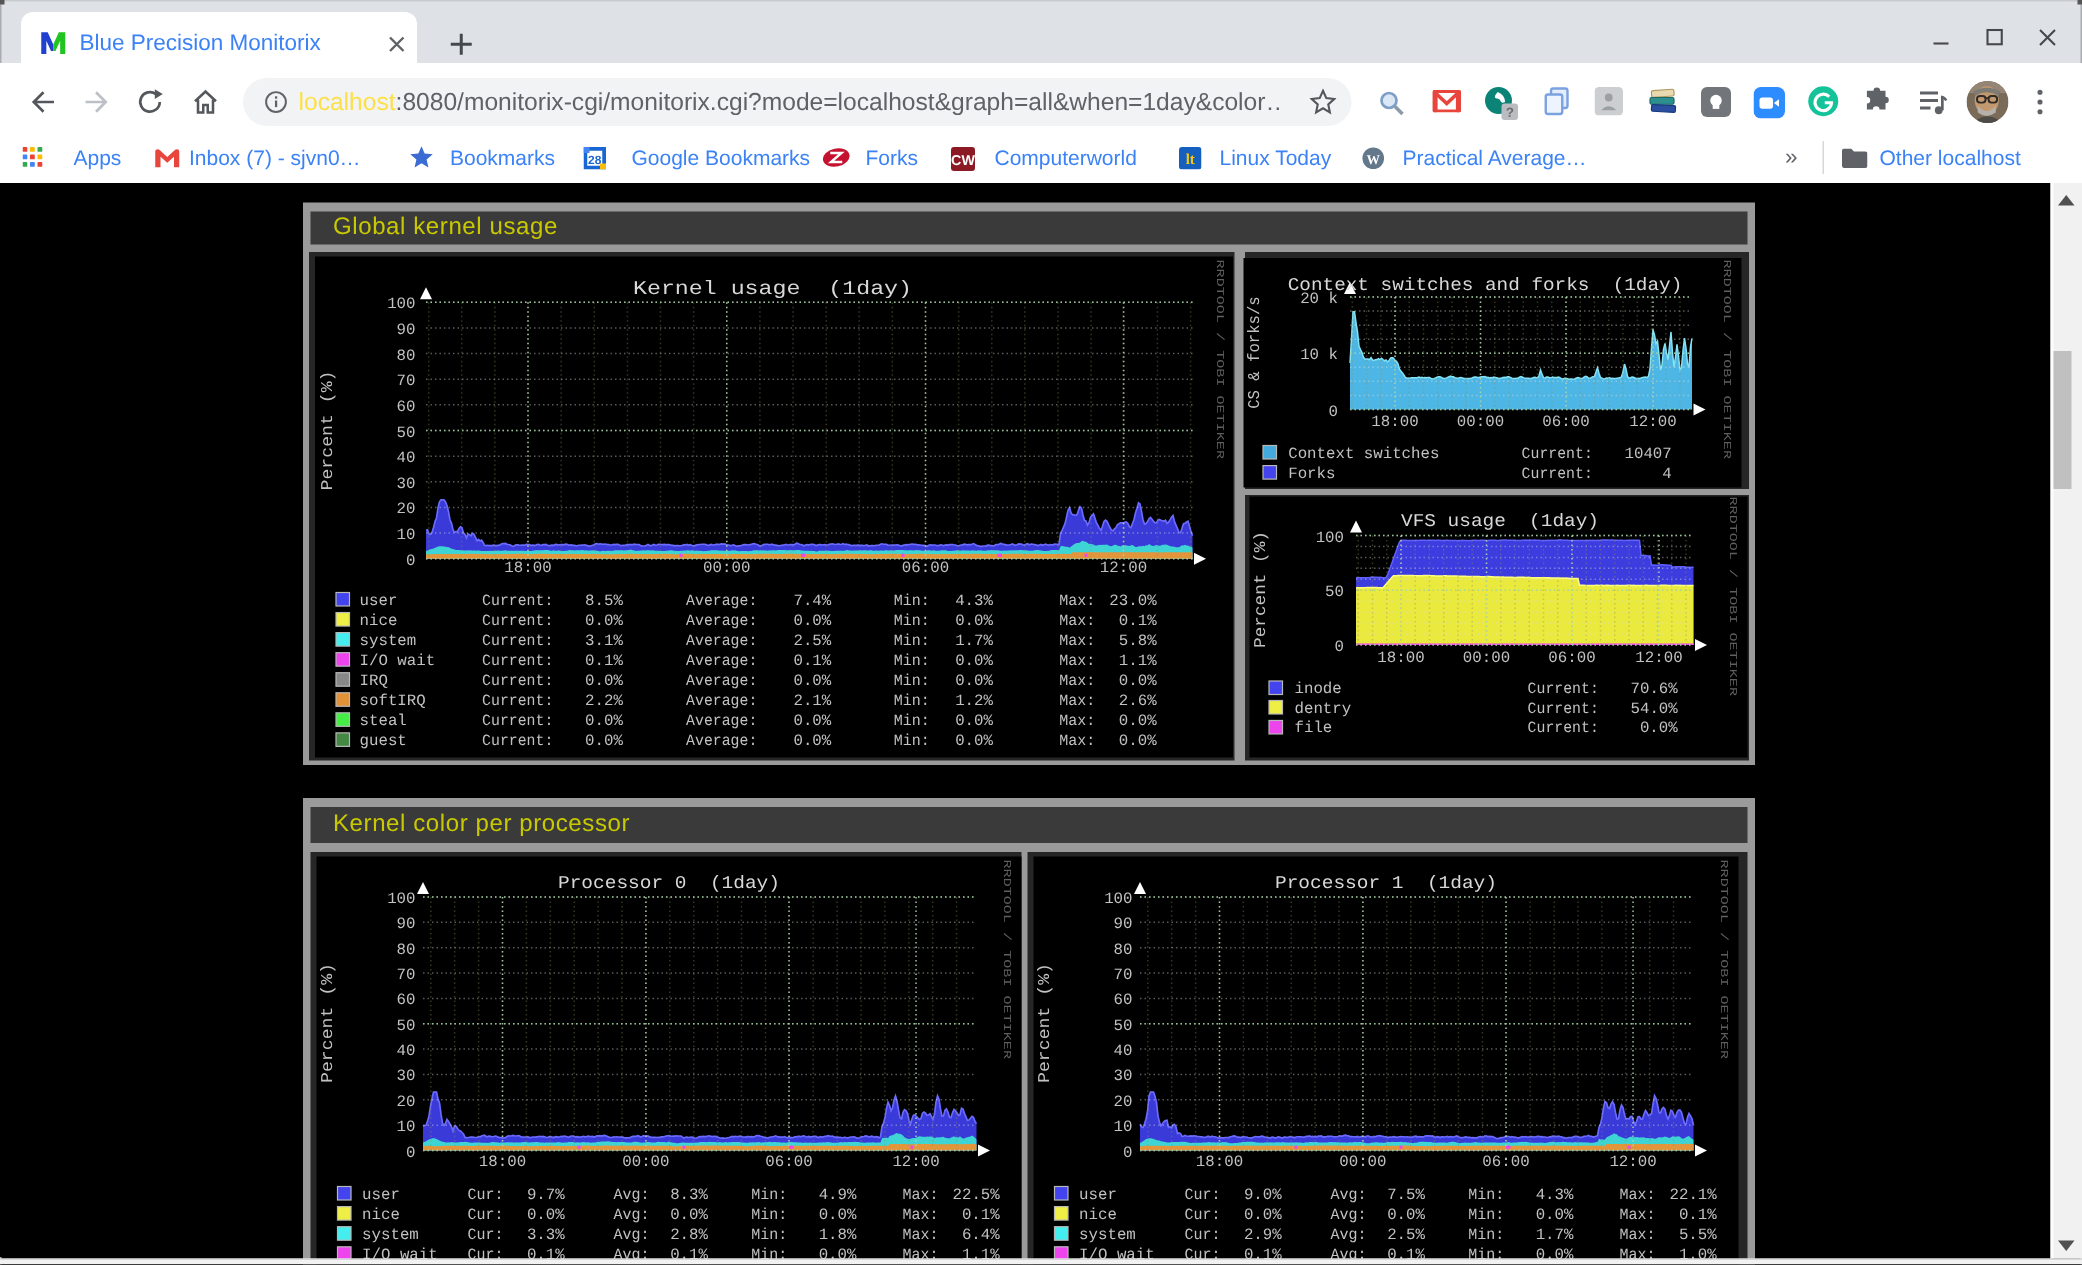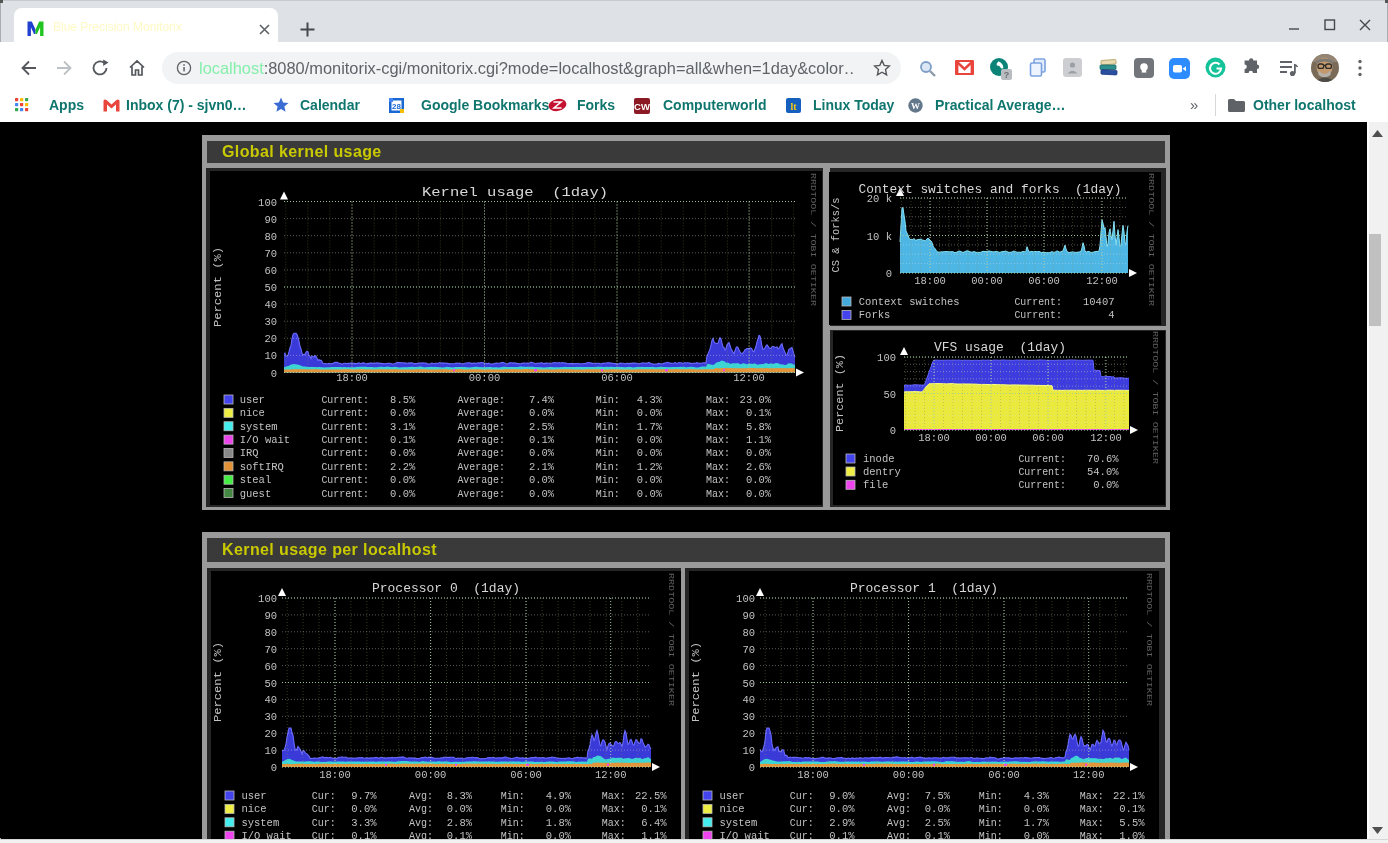--- a/index.html
+++ b/index.html
@@ -2,25 +2,25 @@
 <html><head><meta charset="utf-8"><style>
 
 * { margin:0; padding:0; box-sizing:border-box; }
 body { width:1388px; height:843px; overflow:hidden; font-family:"Liberation Sans", sans-serif; position:relative; background:#000; }
 .abs { position:absolute; }
 #tabstrip { left:0; top:0; width:1388px; height:42px; background:#dee1e6; }
 #toolbar { left:0; top:42px; width:1388px; height:46px; background:#ffffff; }
 #bookbar { left:0; top:88px; width:1388px; height:34px; background:#ffffff; }
 #page { left:0; top:122px; width:1388px; height:716px; background:#000; }
 #tab { left:14px; top:8px; width:264px; height:34px; background:#fff; border-radius:8px 8px 0 0; }
-.tabtitle { left:53px; top:20px; font-size:12px; color:#fef9c3; }
-.bmtext { font-size:14px; color:#0f766e; top:97px;font-weight:bold; }
+.tabtitle { left:53px; top:20px; font-size:15px; color:#3b82f6; }
+.bmtext { font-size:14px; color:#3b82f6; top:97px; }
 .silver { background:#9a9a9a; }
 .titlecell { background:#3a3a3a; }
-.titletext { font-weight:bold; font-size:16px; color:#c9c900; letter-spacing:0.4px;text-align:center; }
+.titletext { font-weight:normal; font-size:16px; color:#c9c900; letter-spacing:0.4px;text-align:center; }
 .cell { background:#262626; }
 
 </style></head><body>
 <div class="abs" id="tabstrip"></div>
 <div class="abs" style="left:0;top:0;width:1px;height:843px;background:#a9acb0"></div>
 <div class="abs" style="left:1387px;top:0;width:1px;height:843px;background:#a9acb0"></div>
 <div class="abs" style="left:0;top:0;width:1388px;height:1px;background:#c8cbce"></div>
 <div class="abs" style="left:0;top:0;width:3px;height:3px;background:#555"></div>
 <div class="abs" style="left:1385px;top:0;width:3px;height:3px;background:#555"></div>
 <div class="abs" id="tab"></div>
@@ -64,21 +64,21 @@
   </svg>
 <svg class="abs" style="left:127px;top:58px" width="20" height="20">
     <path d="M3 9.5 L10 3 L17 9.5 M5 8.5 V17 H8.5 V12 H11.5 V17 H15 V8.5" stroke="#54575c" stroke-width="1.7" fill="none"></path>
   </svg>
 <div class="abs" style="left:162px;top:52px;width:739px;height:32px;border-radius:16px;background:#f1f3f4"></div>
 <svg class="abs" style="left:176px;top:60px" width="16" height="16">
     <circle cx="8" cy="8" r="6.6" fill="none" stroke="#5f6368" stroke-width="1.3"></circle>
     <rect x="7.3" y="7" width="1.5" height="4.4" fill="#5f6368"></rect>
     <rect x="7.3" y="4.2" width="1.5" height="1.6" fill="#5f6368"></rect>
   </svg>
-<div class="abs" style="left:199px;top:59px;width:655px;height:19px;overflow:hidden;white-space:nowrap;font-size:16.4px;color:#5f6368"><span style="color:#86efac">localhost</span>:8080/monitorix-cgi/monitorix.cgi?mode=localhost&amp;graph=all&amp;when=1day&amp;color…</div>
+<div class="abs" style="left:199px;top:59px;width:655px;height:19px;overflow:hidden;white-space:nowrap;font-size:16.4px;color:#5f6368"><span style="color:#fde047">localhost</span>:8080/monitorix-cgi/monitorix.cgi?mode=localhost&amp;graph=all&amp;when=1day&amp;color…</div>
 <svg class="abs" style="left:873px;top:59px" width="18" height="18">
     <path d="M9 1.5 L11.2 6.4 L16.5 7 L12.5 10.6 L13.6 15.9 L9 13.2 L4.4 15.9 L5.5 10.6 L1.5 7 L6.8 6.4 Z" fill="none" stroke="#54575c" stroke-width="1.4"></path>
   </svg>
 <svg class="abs" style="left:918px;top:59px" width="19" height="19">
     <circle cx="8" cy="8" r="5" fill="#dbe7f5" stroke="#7d9ec7" stroke-width="1.8"></circle>
     <path d="M12 12 L17 17" stroke="#8c9aa8" stroke-width="2.4"></path>
   </svg>
 <svg class="abs" style="left:955px;top:60px" width="19" height="15">
     <rect x="0" y="0" width="19" height="15" rx="1.5" fill="#e8453c"></rect>
     <rect x="2" y="2" width="15" height="11" fill="#fff"></rect>
@@ -165,21 +165,21 @@
     <rect x="10" y="10" width="3.2" height="3.2" rx="0.6" fill="#ea4335"></rect>
   </svg>
 <div class="abs bmtext" style="left:49px">Apps</div>
 <svg class="abs" style="left:103px;top:99px" width="17" height="13">
     <path d="M0.5 12.5 V2 Q0.5 0.5 2 0.5 Q3 0.5 3.8 1.3 L8.5 5.6 L13.2 1.3 Q14 0.5 15 0.5 Q16.5 0.5 16.5 2 V12.5 H13 V5.5 L8.5 9.5 L4 5.5 V12.5 Z" fill="#e8453c"></path>
   </svg>
 <div class="abs bmtext" style="left:126px">Inbox (7) - sjvn0…</div>
 <svg class="abs" style="left:273px;top:97px" width="16" height="16">
     <path d="M8 0.5 L10.1 5.4 L15.5 5.9 L11.4 9.4 L12.6 14.7 L8 11.9 L3.4 14.7 L4.6 9.4 L0.5 5.9 L5.9 5.4 Z" fill="#3b6cd4"></path>
   </svg>
-<div class="abs bmtext" style="left:300px">Calendar</div>
+<div class="abs bmtext" style="left:300px">Bookmarks</div>
 <svg class="abs" style="left:389px;top:98px" width="15" height="15">
     <rect x="0" y="0" width="15" height="15" fill="#1967d2"></rect>
     <rect x="2.5" y="2.5" width="10" height="10" fill="#fff"></rect>
     <text x="7.5" y="11" text-anchor="middle" font-size="8" font-weight="bold" fill="#1967d2" font-family="&quot;Liberation Sans&quot;, sans-serif">28</text>
     <rect x="0" y="0" width="4" height="4" fill="#4285f4"></rect>
     <rect x="11" y="11" width="4" height="4" fill="#fbbc04"></rect>
   </svg>
 <div class="abs bmtext" style="left:421px">Google Bookmarks</div>
 <svg class="abs" style="left:548px;top:98px" width="19" height="14">
     <ellipse cx="9.5" cy="7" rx="9" ry="6" fill="#c41230" transform="rotate(-12 9.5 7)"></ellipse>
@@ -511,21 +511,21 @@
 <text x="288.5" y="148" fill="#c2c2c2" font-family="Liberation Mono, monospace" font-size="10.5" text-anchor="end">54.0%</text>
 <rect x="16" y="153.3" width="9" height="9" fill="#EE44EE" stroke="#b8b8b8" stroke-width="0.8"></rect>
 <text x="33" y="161.3" fill="#c2c2c2" font-family="Liberation Mono, monospace" font-size="10.5">file</text>
 <text x="188.4" y="161.3" fill="#c2c2c2" font-family="Liberation Mono, monospace" font-size="10.5" textLength="47.5" lengthAdjust="spacingAndGlyphs">Current:</text>
 <text x="288.5" y="161.3" fill="#c2c2c2" font-family="Liberation Mono, monospace" font-size="10.5" text-anchor="end">0.0%</text>
 </g>
     </svg>
   </div>
 <div class="abs silver" style="left:202px;top:532px;width:968px;height:311px"></div>
 <div class="abs titlecell" style="left:207px;top:538px;width:958px;height:24px"></div>
-<div class="abs titletext" style="left:222px;top:541px">Kernel usage per localhost</div>
+<div class="abs titletext" style="left:222px;top:541px">Kernel color per processor</div>
 <div class="abs cell" style="left:207px;top:568px;width:474px;height:275px"></div>
 <div class="abs" style="left:211px;top:571px">
     <svg width="470" height="272" style="display:block;background:#000">
 <g transform="translate(-4,-2)">
 <path d="M75,198.0 L75,181.9 L76,181.4 L77,181.2 L78,178.6 L79,174.8 L80,168.5 L81,163.3 L82,159.1 L83,159.1 L84,159.1 L85,163.6 L86,166.2 L87,173.8 L88,179.8 L89,181.3 L90,179.9 L91,177.3 L92,178.7 L93,180.3 L94,182.2 L95,185.0 L96,181.6 L97,181.8 L98,183.3 L99,184.6 L100,184.9 L101,186.0 L102,187.0 L103,189.3 L104,189.4 L105,189.5 L106,189.2 L107,189.1 L108,189.1 L109,189.2 L110,189.3 L111,189.3 L112,188.7 L113,189.0 L114,188.3 L115,188.0 L116,187.8 L117,188.6 L118,188.7 L119,188.4 L120,188.6 L121,188.8 L122,188.8 L123,188.4 L124,188.5 L125,189.1 L126,189.3 L127,189.4 L128,189.7 L129,189.5 L130,189.4 L131,188.6 L132,188.2 L133,188.3 L134,188.2 L135,187.9 L136,188.2 L137,188.3 L138,188.2 L139,188.1 L140,188.7 L141,189.1 L142,189.0 L143,189.0 L144,189.0 L145,188.8 L146,189.4 L147,189.3 L148,189.0 L149,189.0 L150,189.1 L151,188.9 L152,188.7 L153,188.5 L154,188.9 L155,188.6 L156,188.8 L157,189.2 L158,189.3 L159,188.9 L160,188.8 L161,189.1 L162,189.4 L163,188.9 L164,188.8 L165,189.1 L166,189.0 L167,188.5 L168,188.7 L169,188.4 L170,188.5 L171,188.9 L172,189.3 L173,188.7 L174,188.3 L175,188.3 L176,188.7 L177,188.9 L178,188.8 L179,189.0 L180,189.1 L181,188.8 L182,188.5 L183,188.9 L184,188.7 L185,188.4 L186,188.6 L187,188.7 L188,188.6 L189,189.0 L190,188.6 L191,188.2 L192,188.2 L193,188.1 L194,188.4 L195,188.1 L196,187.9 L197,188.2 L198,188.7 L199,189.1 L200,189.3 L201,189.3 L202,188.9 L203,189.0 L204,188.9 L205,189.0 L206,189.0 L207,189.1 L208,189.0 L209,189.4 L210,189.6 L211,189.6 L212,189.5 L213,189.4 L214,188.8 L215,188.6 L216,188.5 L217,188.6 L218,188.1 L219,188.3 L220,188.9 L221,188.7 L222,188.1 L223,188.4 L224,188.4 L225,188.3 L226,188.9 L227,189.1 L228,189.2 L229,189.2 L230,189.2 L231,189.3 L232,189.2 L233,189.2 L234,188.9 L235,188.9 L236,188.7 L237,188.4 L238,188.2 L239,188.0 L240,188.4 L241,188.5 L242,188.4 L243,188.4 L244,188.2 L245,188.3 L246,188.3 L247,188.4 L248,189.1 L249,189.7 L250,189.2 L251,189.1 L252,189.3 L253,189.2 L254,189.1 L255,189.4 L256,189.8 L257,189.7 L258,189.5 L259,188.9 L260,188.7 L261,188.7 L262,188.6 L263,188.7 L264,188.6 L265,188.3 L266,188.2 L267,188.6 L268,188.7 L269,188.5 L270,188.6 L271,188.9 L272,189.3 L273,189.6 L274,189.8 L275,189.6 L276,189.8 L277,189.8 L278,189.5 L279,189.3 L280,189.0 L281,188.6 L282,188.9 L283,188.6 L284,188.7 L285,188.8 L286,188.4 L287,188.5 L288,189.0 L289,189.0 L290,189.1 L291,188.7 L292,188.7 L293,188.9 L294,188.8 L295,188.9 L296,188.8 L297,188.2 L298,188.0 L299,188.1 L300,188.5 L301,188.7 L302,189.1 L303,189.3 L304,189.5 L305,189.7 L306,189.2 L307,189.0 L308,188.8 L309,188.7 L310,188.2 L311,188.7 L312,188.9 L313,189.1 L314,189.0 L315,189.1 L316,188.7 L317,189.2 L318,189.4 L319,189.4 L320,189.3 L321,189.6 L322,189.2 L323,188.9 L324,188.9 L325,188.6 L326,188.6 L327,188.8 L328,188.4 L329,188.2 L330,188.8 L331,189.0 L332,188.6 L333,188.9 L334,188.9 L335,188.7 L336,188.5 L337,188.6 L338,189.2 L339,189.2 L340,188.8 L341,189.1 L342,188.8 L343,188.6 L344,188.4 L345,188.1 L346,188.3 L347,188.5 L348,188.4 L349,188.8 L350,189.2 L351,189.1 L352,189.2 L353,189.2 L354,189.4 L355,189.5 L356,189.2 L357,189.3 L358,189.8 L359,189.3 L360,189.0 L361,189.0 L362,188.9 L363,189.0 L364,189.6 L365,189.8 L366,189.5 L367,189.1 L368,188.8 L369,188.7 L370,188.3 L371,188.4 L372,188.8 L373,188.9 L374,188.4 L375,188.7 L376,189.1 L377,188.8 L378,188.9 L379,189.5 L380,188.9 L381,181.8 L382,179.7 L383,175.9 L384,169.9 L385,165.8 L386,167.9 L387,171.5 L388,169.5 L389,164.4 L390,161.6 L391,165.0 L392,170.9 L393,176.2 L394,176.9 L395,172.5 L396,170.8 L397,171.4 L398,173.2 L399,177.8 L400,180.3 L401,176.8 L402,174.4 L403,174.2 L404,175.3 L405,176.4 L406,177.4 L407,176.5 L408,173.1 L409,172.4 L410,173.1 L411,174.5 L412,174.3 L413,173.5 L414,175.2 L415,177.3 L416,173.8 L417,165.7 L418,161.6 L419,163.9 L420,170.3 L421,175.2 L422,174.9 L423,171.2 L424,170.3 L425,172.5 L426,175.8 L427,176.0 L428,172.9 L429,170.6 L430,171.6 L431,173.0 L432,174.6 L433,174.2 L434,169.8 L435,170.4 L436,173.4 L437,175.6 L438,178.0 L439,177.6 L440,176.5 L441,175.2 L442,175.9 L443,178.6 L444,180.0 L444,198.0 Z" fill="#3a3ad8"></path>
 <path d="M75,181.9 L76,181.4 L77,181.2 L78,178.6 L79,174.8 L80,168.5 L81,163.3 L82,159.1 L83,159.1 L84,159.1 L85,163.6 L86,166.2 L87,173.8 L88,179.8 L89,181.3 L90,179.9 L91,177.3 L92,178.7 L93,180.3 L94,182.2 L95,185.0 L96,181.6 L97,181.8 L98,183.3 L99,184.6 L100,184.9 L101,186.0 L102,187.0 L103,189.3 L104,189.4 L105,189.5 L106,189.2 L107,189.1 L108,189.1 L109,189.2 L110,189.3 L111,189.3 L112,188.7 L113,189.0 L114,188.3 L115,188.0 L116,187.8 L117,188.6 L118,188.7 L119,188.4 L120,188.6 L121,188.8 L122,188.8 L123,188.4 L124,188.5 L125,189.1 L126,189.3 L127,189.4 L128,189.7 L129,189.5 L130,189.4 L131,188.6 L132,188.2 L133,188.3 L134,188.2 L135,187.9 L136,188.2 L137,188.3 L138,188.2 L139,188.1 L140,188.7 L141,189.1 L142,189.0 L143,189.0 L144,189.0 L145,188.8 L146,189.4 L147,189.3 L148,189.0 L149,189.0 L150,189.1 L151,188.9 L152,188.7 L153,188.5 L154,188.9 L155,188.6 L156,188.8 L157,189.2 L158,189.3 L159,188.9 L160,188.8 L161,189.1 L162,189.4 L163,188.9 L164,188.8 L165,189.1 L166,189.0 L167,188.5 L168,188.7 L169,188.4 L170,188.5 L171,188.9 L172,189.3 L173,188.7 L174,188.3 L175,188.3 L176,188.7 L177,188.9 L178,188.8 L179,189.0 L180,189.1 L181,188.8 L182,188.5 L183,188.9 L184,188.7 L185,188.4 L186,188.6 L187,188.7 L188,188.6 L189,189.0 L190,188.6 L191,188.2 L192,188.2 L193,188.1 L194,188.4 L195,188.1 L196,187.9 L197,188.2 L198,188.7 L199,189.1 L200,189.3 L201,189.3 L202,188.9 L203,189.0 L204,188.9 L205,189.0 L206,189.0 L207,189.1 L208,189.0 L209,189.4 L210,189.6 L211,189.6 L212,189.5 L213,189.4 L214,188.8 L215,188.6 L216,188.5 L217,188.6 L218,188.1 L219,188.3 L220,188.9 L221,188.7 L222,188.1 L223,188.4 L224,188.4 L225,188.3 L226,188.9 L227,189.1 L228,189.2 L229,189.2 L230,189.2 L231,189.3 L232,189.2 L233,189.2 L234,188.9 L235,188.9 L236,188.7 L237,188.4 L238,188.2 L239,188.0 L240,188.4 L241,188.5 L242,188.4 L243,188.4 L244,188.2 L245,188.3 L246,188.3 L247,188.4 L248,189.1 L249,189.7 L250,189.2 L251,189.1 L252,189.3 L253,189.2 L254,189.1 L255,189.4 L256,189.8 L257,189.7 L258,189.5 L259,188.9 L260,188.7 L261,188.7 L262,188.6 L263,188.7 L264,188.6 L265,188.3 L266,188.2 L267,188.6 L268,188.7 L269,188.5 L270,188.6 L271,188.9 L272,189.3 L273,189.6 L274,189.8 L275,189.6 L276,189.8 L277,189.8 L278,189.5 L279,189.3 L280,189.0 L281,188.6 L282,188.9 L283,188.6 L284,188.7 L285,188.8 L286,188.4 L287,188.5 L288,189.0 L289,189.0 L290,189.1 L291,188.7 L292,188.7 L293,188.9 L294,188.8 L295,188.9 L296,188.8 L297,188.2 L298,188.0 L299,188.1 L300,188.5 L301,188.7 L302,189.1 L303,189.3 L304,189.5 L305,189.7 L306,189.2 L307,189.0 L308,188.8 L309,188.7 L310,188.2 L311,188.7 L312,188.9 L313,189.1 L314,189.0 L315,189.1 L316,188.7 L317,189.2 L318,189.4 L319,189.4 L320,189.3 L321,189.6 L322,189.2 L323,188.9 L324,188.9 L325,188.6 L326,188.6 L327,188.8 L328,188.4 L329,188.2 L330,188.8 L331,189.0 L332,188.6 L333,188.9 L334,188.9 L335,188.7 L336,188.5 L337,188.6 L338,189.2 L339,189.2 L340,188.8 L341,189.1 L342,188.8 L343,188.6 L344,188.4 L345,188.1 L346,188.3 L347,188.5 L348,188.4 L349,188.8 L350,189.2 L351,189.1 L352,189.2 L353,189.2 L354,189.4 L355,189.5 L356,189.2 L357,189.3 L358,189.8 L359,189.3 L360,189.0 L361,189.0 L362,188.9 L363,189.0 L364,189.6 L365,189.8 L366,189.5 L367,189.1 L368,188.8 L369,188.7 L370,188.3 L371,188.4 L372,188.8 L373,188.9 L374,188.4 L375,188.7 L376,189.1 L377,188.8 L378,188.9 L379,189.5 L380,188.9 L381,181.8 L382,179.7 L383,175.9 L384,169.9 L385,165.8 L386,167.9 L387,171.5 L388,169.5 L389,164.4 L390,161.6 L391,165.0 L392,170.9 L393,176.2 L394,176.9 L395,172.5 L396,170.8 L397,171.4 L398,173.2 L399,177.8 L400,180.3 L401,176.8 L402,174.4 L403,174.2 L404,175.3 L405,176.4 L406,177.4 L407,176.5 L408,173.1 L409,172.4 L410,173.1 L411,174.5 L412,174.3 L413,173.5 L414,175.2 L415,177.3 L416,173.8 L417,165.7 L418,161.6 L419,163.9 L420,170.3 L421,175.2 L422,174.9 L423,171.2 L424,170.3 L425,172.5 L426,175.8 L427,176.0 L428,172.9 L429,170.6 L430,171.6 L431,173.0 L432,174.6 L433,174.2 L434,169.8 L435,170.4 L436,173.4 L437,175.6 L438,178.0 L439,177.6 L440,176.5 L441,175.2 L442,175.9 L443,178.6 L444,180.0" stroke="#6b6bff" stroke-width="1.1" fill="none"></path>
 <path d="M75,198.0 L75,192.7 L76,192.3 L77,191.9 L78,191.2 L79,190.7 L80,190.3 L81,190.0 L82,189.7 L83,190.0 L84,190.4 L85,190.9 L86,191.3 L87,191.8 L88,192.1 L89,192.4 L90,192.6 L91,192.6 L92,192.5 L93,192.6 L94,192.4 L95,192.5 L96,192.6 L97,192.7 L98,192.6 L99,192.5 L100,192.3 L101,192.3 L102,192.3 L103,192.2 L104,192.3 L105,192.5 L106,192.6 L107,192.8 L108,192.8 L109,192.6 L110,192.6 L111,192.6 L112,192.6 L113,192.7 L114,192.9 L115,192.8 L116,192.9 L117,192.8 L118,193.0 L119,192.8 L120,192.7 L121,192.4 L122,192.4 L123,192.5 L124,192.5 L125,192.6 L126,192.8 L127,192.7 L128,192.6 L129,192.7 L130,192.6 L131,192.5 L132,192.5 L133,192.6 L134,192.5 L135,192.6 L136,192.6 L137,192.6 L138,192.7 L139,192.7 L140,192.6 L141,192.5 L142,192.4 L143,192.4 L144,192.4 L145,192.6 L146,192.6 L147,192.5 L148,192.5 L149,192.5 L150,192.4 L151,192.4 L152,192.5 L153,192.6 L154,192.7 L155,192.6 L156,192.8 L157,192.7 L158,192.6 L159,192.7 L160,192.7 L161,192.6 L162,192.7 L163,192.6 L164,192.6 L165,192.4 L166,192.5 L167,192.6 L168,192.8 L169,192.7 L170,192.7 L171,192.6 L172,192.4 L173,192.4 L174,192.4 L175,192.4 L176,192.6 L177,192.6 L178,192.5 L179,192.6 L180,192.6 L181,192.5 L182,192.3 L183,192.5 L184,192.6 L185,192.5 L186,192.7 L187,192.8 L188,192.7 L189,192.7 L190,192.6 L191,192.3 L192,192.3 L193,192.2 L194,192.0 L195,192.0 L196,192.0 L197,192.0 L198,191.9 L199,191.9 L200,192.1 L201,192.2 L202,192.3 L203,192.4 L204,192.5 L205,192.4 L206,192.4 L207,192.4 L208,192.4 L209,192.4 L210,192.5 L211,192.7 L212,192.7 L213,192.7 L214,192.6 L215,192.3 L216,192.1 L217,192.2 L218,192.4 L219,192.5 L220,192.6 L221,192.8 L222,192.7 L223,192.6 L224,192.4 L225,192.4 L226,192.4 L227,192.6 L228,192.6 L229,192.7 L230,192.6 L231,192.3 L232,192.2 L233,192.3 L234,192.4 L235,192.4 L236,192.4 L237,192.6 L238,192.4 L239,192.2 L240,192.5 L241,192.6 L242,192.8 L243,192.9 L244,193.2 L245,193.1 L246,193.0 L247,192.8 L248,192.7 L249,192.7 L250,192.8 L251,192.8 L252,192.9 L253,192.8 L254,192.9 L255,192.8 L256,192.8 L257,192.7 L258,192.8 L259,192.5 L260,192.4 L261,192.4 L262,192.3 L263,192.4 L264,192.5 L265,192.4 L266,192.2 L267,192.3 L268,192.3 L269,192.3 L270,192.4 L271,192.6 L272,192.5 L273,192.4 L274,192.6 L275,192.6 L276,192.5 L277,192.4 L278,192.6 L279,192.5 L280,192.5 L281,192.4 L282,192.3 L283,192.4 L284,192.4 L285,192.4 L286,192.4 L287,192.6 L288,192.7 L289,192.7 L290,192.8 L291,192.8 L292,192.8 L293,192.5 L294,192.6 L295,192.5 L296,192.6 L297,192.5 L298,192.5 L299,192.4 L300,192.6 L301,192.7 L302,192.5 L303,192.5 L304,192.5 L305,192.4 L306,192.2 L307,192.4 L308,192.5 L309,192.4 L310,192.4 L311,192.5 L312,192.5 L313,192.5 L314,192.8 L315,192.7 L316,192.7 L317,192.8 L318,192.6 L319,192.3 L320,192.4 L321,192.4 L322,192.5 L323,192.5 L324,192.5 L325,192.6 L326,192.6 L327,192.7 L328,192.9 L329,192.9 L330,192.7 L331,192.8 L332,192.9 L333,192.7 L334,192.8 L335,192.8 L336,192.9 L337,192.9 L338,192.9 L339,192.7 L340,192.7 L341,192.6 L342,192.5 L343,192.6 L344,192.5 L345,192.4 L346,192.5 L347,192.7 L348,192.8 L349,192.9 L350,192.9 L351,192.9 L352,192.6 L353,192.5 L354,192.4 L355,192.6 L356,192.4 L357,192.5 L358,192.5 L359,192.4 L360,192.3 L361,192.3 L362,192.3 L363,192.2 L364,192.3 L365,192.3 L366,192.5 L367,192.6 L368,192.7 L369,192.9 L370,192.9 L371,192.7 L372,192.6 L373,192.7 L374,192.6 L375,192.5 L376,192.6 L377,192.8 L378,192.6 L379,192.7 L380,192.7 L381,189.8 L382,189.5 L383,189.6 L384,189.4 L385,189.9 L386,188.3 L387,188.0 L388,187.9 L389,187.3 L390,186.7 L391,186.4 L392,186.8 L393,186.9 L394,187.3 L395,188.0 L396,189.1 L397,189.6 L398,190.2 L399,190.3 L400,190.2 L401,189.8 L402,189.7 L403,189.7 L404,189.3 L405,188.9 L406,188.5 L407,188.7 L408,188.9 L409,188.9 L410,189.0 L411,188.6 L412,188.9 L413,188.7 L414,188.7 L415,189.1 L416,189.8 L417,189.4 L418,189.2 L419,189.3 L420,189.2 L421,189.0 L422,188.8 L423,189.5 L424,189.7 L425,189.8 L426,190.0 L427,189.3 L428,189.0 L429,188.5 L430,189.2 L431,189.1 L432,189.3 L433,188.5 L434,189.5 L435,190.0 L436,190.0 L437,189.3 L438,189.2 L439,188.9 L440,188.7 L441,188.0 L442,188.7 L443,189.5 L444,190.6 L444,198.0 Z" fill="#3ed4d4"></path>
 <path d="M75,198.0 L75,195.1 L76,195.0 L77,194.9 L78,194.9 L79,195.0 L80,195.0 L81,195.0 L82,195.1 L83,195.1 L84,195.2 L85,195.2 L86,195.1 L87,195.0 L88,195.0 L89,194.9 L90,194.8 L91,194.8 L92,194.8 L93,194.8 L94,194.8 L95,194.8 L96,194.9 L97,195.0 L98,195.0 L99,194.9 L100,194.9 L101,195.0 L102,194.9 L103,194.9 L104,194.9 L105,194.9 L106,195.0 L107,195.0 L108,195.0 L109,195.0 L110,194.9 L111,194.9 L112,194.9 L113,194.8 L114,194.9 L115,194.8 L116,194.8 L117,194.8 L118,194.8 L119,194.8 L120,194.8 L121,194.8 L122,194.9 L123,195.0 L124,195.0 L125,195.0 L126,194.9 L127,194.9 L128,195.0 L129,194.9 L130,194.9 L131,194.9 L132,194.9 L133,195.0 L134,195.0 L135,195.0 L136,195.1 L137,195.0 L138,195.0 L139,195.1 L140,195.1 L141,195.0 L142,195.0 L143,195.0 L144,195.0 L145,195.1 L146,195.1 L147,195.0 L148,195.1 L149,195.1 L150,195.0 L151,195.0 L152,195.0 L153,194.9 L154,195.0 L155,195.0 L156,194.9 L157,195.0 L158,195.0 L159,195.0 L160,194.9 L161,194.9 L162,194.9 L163,194.9 L164,195.0 L165,195.0 L166,195.0 L167,195.0 L168,195.1 L169,195.0 L170,195.0 L171,195.0 L172,194.9 L173,195.0 L174,195.0 L175,195.0 L176,195.1 L177,195.1 L178,195.0 L179,195.0 L180,194.9 L181,194.8 L182,194.8 L183,194.7 L184,194.7 L185,194.7 L186,194.8 L187,194.8 L188,194.9 L189,195.0 L190,195.0 L191,195.0 L192,195.0 L193,194.9 L194,194.8 L195,194.8 L196,194.7 L197,194.7 L198,194.6 L199,194.6 L200,194.7 L201,194.8 L202,194.8 L203,194.8 L204,194.7 L205,194.8 L206,194.8 L207,194.9 L208,194.9 L209,194.8 L210,194.8 L211,194.8 L212,194.8 L213,194.8 L214,194.8 L215,194.7 L216,194.7 L217,194.8 L218,194.8 L219,194.8 L220,194.8 L221,194.8 L222,194.8 L223,194.8 L224,194.8 L225,194.8 L226,194.8 L227,194.9 L228,194.9 L229,195.0 L230,194.9 L231,194.9 L232,194.9 L233,194.9 L234,194.8 L235,194.8 L236,194.8 L237,194.8 L238,194.9 L239,194.9 L240,195.0 L241,195.1 L242,195.1 L243,195.1 L244,195.1 L245,195.1 L246,195.1 L247,195.0 L248,195.0 L249,195.0 L250,194.9 L251,194.9 L252,194.9 L253,194.9 L254,195.0 L255,194.9 L256,194.9 L257,194.8 L258,194.8 L259,194.8 L260,194.7 L261,194.6 L262,194.7 L263,194.7 L264,194.7 L265,194.8 L266,194.8 L267,194.7 L268,194.7 L269,194.7 L270,194.7 L271,194.7 L272,194.8 L273,194.8 L274,194.8 L275,194.8 L276,194.9 L277,194.8 L278,194.9 L279,194.9 L280,194.9 L281,194.9 L282,194.8 L283,194.8 L284,194.9 L285,194.9 L286,194.9 L287,194.9 L288,195.0 L289,195.1 L290,195.1 L291,195.1 L292,195.1 L293,195.0 L294,195.0 L295,194.9 L296,194.9 L297,194.8 L298,194.8 L299,194.7 L300,194.7 L301,194.8 L302,194.8 L303,194.9 L304,195.0 L305,195.0 L306,195.0 L307,195.1 L308,195.1 L309,195.0 L310,195.0 L311,194.9 L312,195.0 L313,195.0 L314,195.0 L315,194.9 L316,194.9 L317,194.9 L318,194.9 L319,194.8 L320,194.8 L321,194.8 L322,194.9 L323,194.9 L324,194.8 L325,194.9 L326,195.0 L327,195.0 L328,195.0 L329,194.9 L330,194.9 L331,194.9 L332,194.9 L333,194.8 L334,194.9 L335,194.8 L336,194.9 L337,194.9 L338,195.0 L339,194.9 L340,194.9 L341,194.8 L342,194.8 L343,194.9 L344,194.8 L345,194.8 L346,194.9 L347,195.0 L348,195.0 L349,195.0 L350,194.9 L351,195.0 L352,195.0 L353,194.9 L354,194.9 L355,194.9 L356,194.8 L357,194.9 L358,194.9 L359,194.9 L360,195.0 L361,195.0 L362,194.9 L363,195.0 L364,195.0 L365,195.0 L366,195.0 L367,195.0 L368,194.9 L369,195.0 L370,195.0 L371,195.0 L372,195.0 L373,194.9 L374,194.9 L375,194.9 L376,194.9 L377,194.9 L378,194.9 L379,194.9 L380,194.9 L381,194.9 L382,195.0 L383,195.0 L384,195.0 L385,194.9 L386,193.7 L387,193.7 L388,193.7 L389,193.6 L390,193.6 L391,193.6 L392,193.6 L393,193.7 L394,193.7 L395,193.7 L396,193.7 L397,193.8 L398,193.8 L399,193.8 L400,193.8 L401,193.8 L402,193.8 L403,193.8 L404,193.7 L405,193.7 L406,193.7 L407,193.7 L408,193.7 L409,193.7 L410,193.6 L411,193.6 L412,193.7 L413,193.7 L414,193.7 L415,193.6 L416,193.7 L417,193.8 L418,193.8 L419,193.8 L420,193.8 L421,193.8 L422,193.9 L423,193.9 L424,193.8 L425,193.8 L426,193.8 L427,193.7 L428,193.7 L429,193.7 L430,193.7 L431,193.7 L432,193.8 L433,193.8 L434,193.8 L435,193.8 L436,193.8 L437,193.7 L438,193.7 L439,193.6 L440,193.6 L441,193.5 L442,193.6 L443,193.7 L444,193.8 L444,198.0 Z" fill="#e2953a"></path>
 <rect x="178" y="194.8" width="2" height="2" fill="#EE44EE"></rect>
 <rect x="248" y="194.8" width="2" height="2" fill="#EE44EE"></rect>

